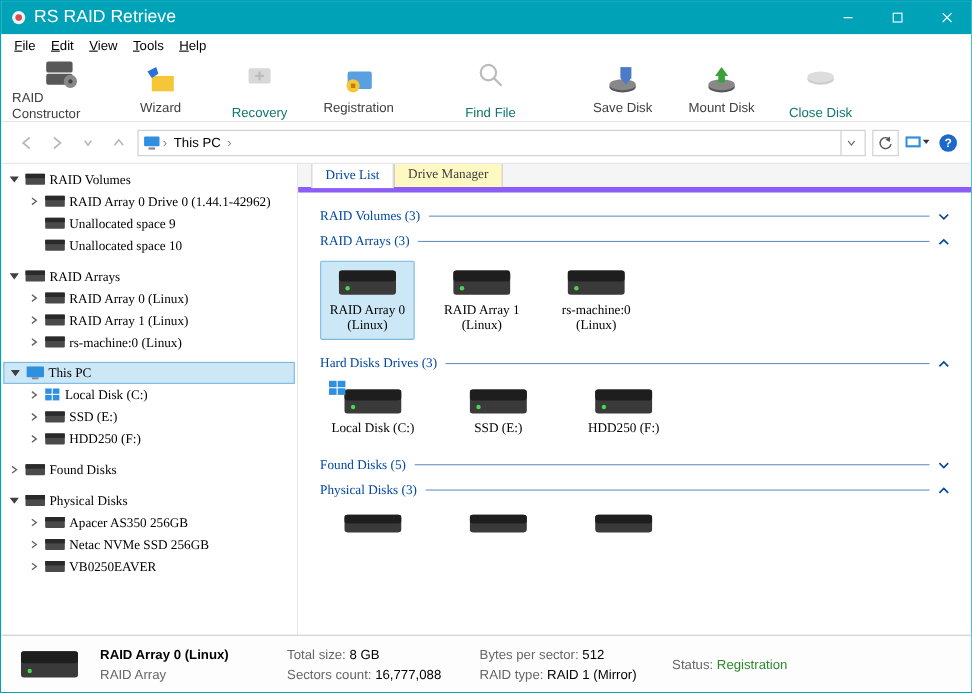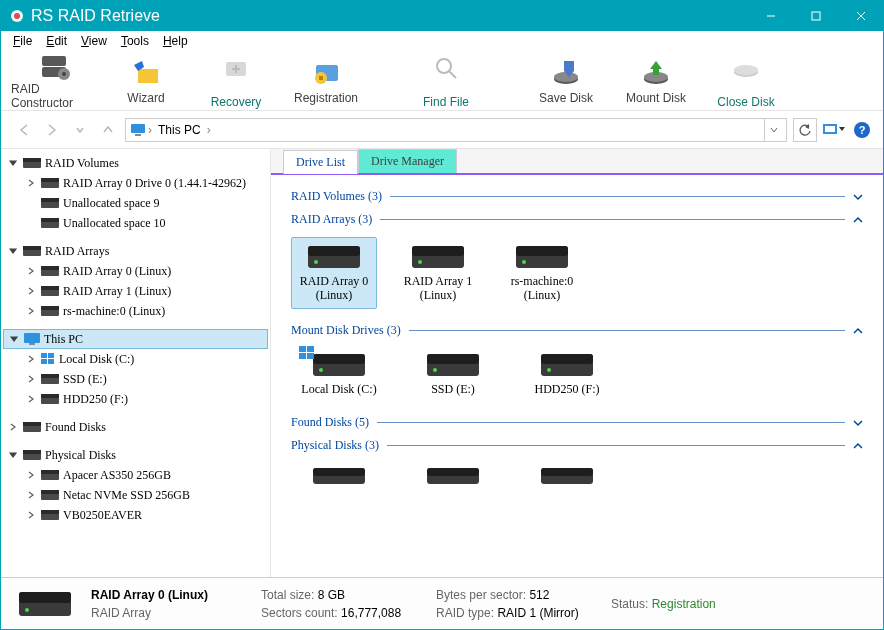--- a/index.html
+++ b/index.html
@@ -84,26 +84,26 @@
   .chev svg{stroke:currentColor;fill:none;stroke-width:1.2;}
   .chev.open svg{ fill:#404040; stroke:#404040;}
   .drive-ic {width:18px;height:12px;}
   .tree-sel { background:#cce8f7; border:1px solid #7ab8e0; height:20px; }
   .indent1{padding-left:22px;}
   .bold{font-weight:400;}
 
   
   .content { flex:1; display:flex; flex-direction:column; overflow:hidden;}
   .tabs {
-    height:26px; display:flex; align-items:flex-end; background:#f5f5f5; border-bottom:2px solid #8b5cf6; padding-left:12px;
+    height:26px; display:flex; align-items:flex-end; background:#f5f5f5; border-bottom:5px solid #8b5cf6; padding-left:12px;
   }
   .tab {
     padding:4px 12px; border:1px solid #ccc; border-bottom:none; background:#fff; position:relative; top:1px; color:#0048a0;
   }
-  .tab.inactive{ background:#5eead4; color:#404040; top:0; border-color:#ccc;}
+  .tab.inactive{ background:#fef9c3; color:#404040; top:0; border-color:#ccc;}
   .scroll-area{flex:1; overflow-y:auto; padding:8px 20px;}
   .section-head {
     display:flex; align-items:center; color:#0048a0; margin:6px 0 8px 0; font-size:12px;
   }
   .section-head .line{flex:1;height:1px;background:#0048a0;margin-left:8px;opacity:.6;}
   .section-head .coll{margin-left:8px;color:#0048a0;}
   .item-grid{display:flex; gap:18px; flex-wrap:wrap; padding:2px 0 8px 0;}
   .drive-item{width:86px;display:flex;flex-direction:column;align-items:center;gap:4px;padding:6px;border:1px solid transparent;border-radius:2px;}
   .drive-item.sel{background:#cce8f7;border-color:#7ab8e0;}
   .drive-item .dr{width:52px;height:26px;}
@@ -614,21 +614,21 @@
                 <rect width="52" height="22" y="2" rx="3" fill="#3a3a3a"></rect>
                 <rect width="52" height="10" y="2" rx="3" fill="#1e1e1e"></rect>
                 <circle cx="8" cy="18" r="2" fill="#4ad84a"></circle>
               </svg>
             </span>
           <span class="lbl">rs-machine:0 (Linux)</span>
         </div>
       </div>
 
       <div class="section-head">
-        <span>Mount Disk Drives</span>&nbsp;
+        <span>Hard Disks Drives</span>&nbsp;
         <span>(3)</span>
         <span class="line"></span>
         <span class="coll">
             <svg width="10" height="10">
               <path d="M1 7 L5 3 L9 7" stroke="#0048a0" fill="none" stroke-width="1.5"></path>
             </svg>
           </span>
       </div>
       <div class="item-grid">
         <div class="hdisk-item" style="position:relative;">

